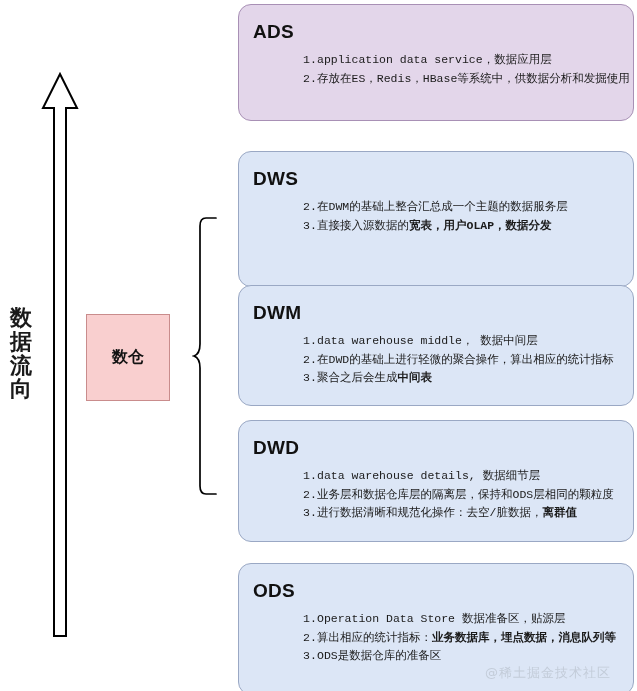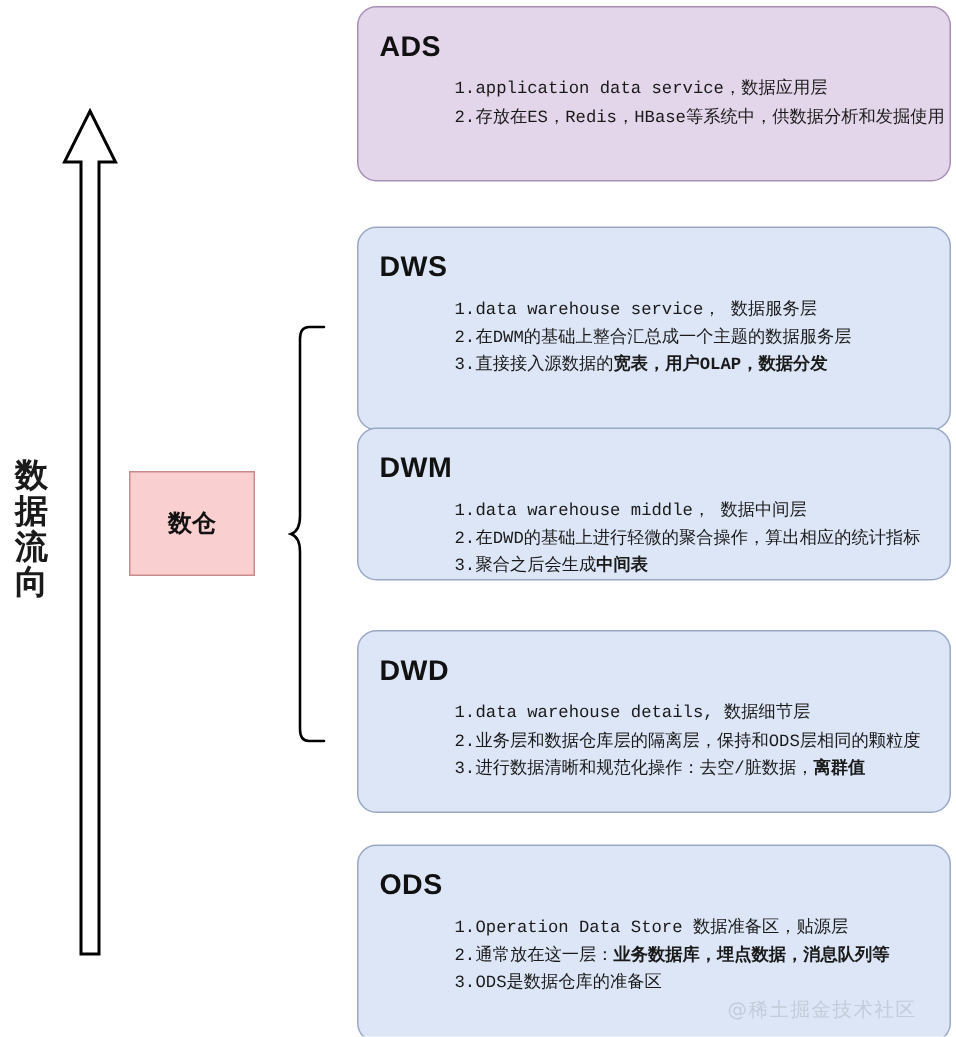--- a/index.html
+++ b/index.html
@@ -47,21 +47,21 @@
   .flow-label span {
     display: block;
   }
 
   
   .warehouse-box {
     position: absolute;
     left: 86px;
     top: 314px;
     width: 84px;
-    height: 70px;
+    height: 87px;
     background: #f9cfcf;
     border: 1px solid #c98c8c;
     box-sizing: border-box;
     display: flex;
     align-items: center;
     justify-content: center;
     font-size: 16px;
     font-weight: bold;
     color: #121212;
     font-family: "DejaVu Sans", "Liberation Sans", sans-serif;
@@ -115,21 +115,21 @@
     font-weight: bold;
   }
   .num {
     display: inline-block;
     width: 14px;
   }
 
   
   #layer-ads  { top: 4px;   height: 117px; }
   #layer-dws  { top: 151px; height: 136px; }
-  #layer-dwm  { top: 285px; height: 102px; }
+  #layer-dwm  { top: 285px; height: 121px; }
   #layer-dwd  { top: 420px; height: 122px; }
   #layer-ods  { top: 563px; height: 132px; }
 
   
   .watermark {
     position: absolute;
     right: 22px;
     bottom: 12px;
     font-size: 13px;
     color: #c3ccd9;
@@ -170,21 +170,20 @@
     <div class="layer-title">ADS</div>
     <ul class="layer-list">
         <li><span class="num">1.</span><span>application data service，数据应用层</span></li>
         <li><span class="num">2.</span><span>存放在ES，Redis，HBase等系统中，供数据分析和发掘使用</span></li>
       </ul>
   </div>
 
   <div class="layer" id="layer-dws">
     <div class="layer-title">DWS</div>
     <ul class="layer-list">
-        <li><span class="num">1.</span><span>data warehouse service， 数据服务层</span></li>
         <li><span class="num">2.</span><span>在DWM的基础上整合汇总成一个主题的数据服务层</span></li>
         <li><span class="num">3.</span><span>直接接入源数据的</span><b>宽表，用户OLAP，数据分发</b></li>
       </ul>
   </div>
 
   <div class="layer" id="layer-dwm">
     <div class="layer-title">DWM</div>
     <ul class="layer-list">
         <li><span class="num">1.</span><span>data warehouse middle， 数据中间层</span></li>
         <li><span class="num">2.</span><span>在DWD的基础上进行轻微的聚合操作，算出相应的统计指标</span></li>
@@ -198,19 +197,19 @@
         <li><span class="num">1.</span><span>data warehouse details, 数据细节层</span></li>
         <li><span class="num">2.</span><span>业务层和数据仓库层的隔离层，保持和ODS层相同的颗粒度</span></li>
         <li><span class="num">3.</span><span>进行数据清晰和规范化操作：去空/脏数据，</span><b>离群值</b></li>
       </ul>
   </div>
 
   <div class="layer" id="layer-ods">
     <div class="layer-title">ODS</div>
     <ul class="layer-list">
         <li><span class="num">1.</span><span>Operation Data Store 数据准备区，贴源层</span></li>
-        <li><span class="num">2.</span><span>通常放在这一层：</span><b>业务数据库，埋点数据，消息队列等</b></li>
+        <li><span class="num">2.</span><span>算出相应的统计指标：</span><b>业务数据库，埋点数据，消息队列等</b></li>
         <li><span class="num">3.</span><span>ODS是数据仓库的准备区</span></li>
       </ul>
     <div class="watermark">@稀土掘金技术社区</div>
   </div>
 
 </div>
 
 </body></html>

